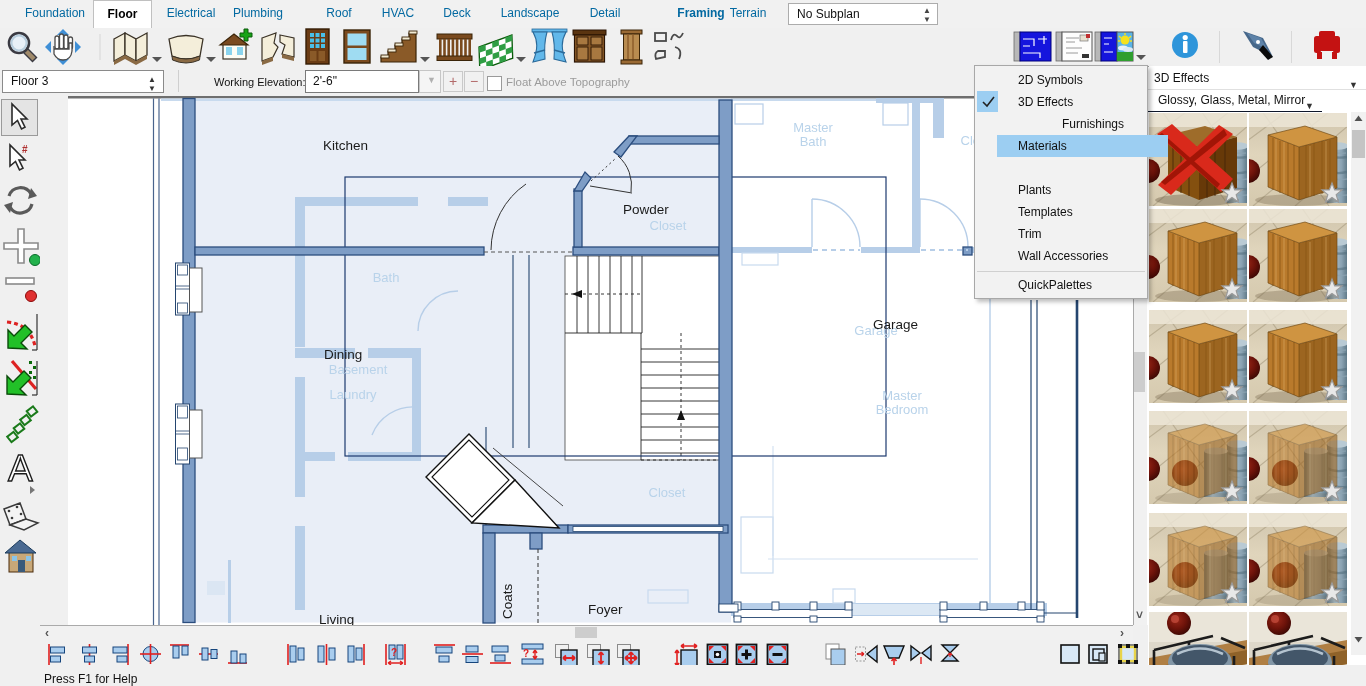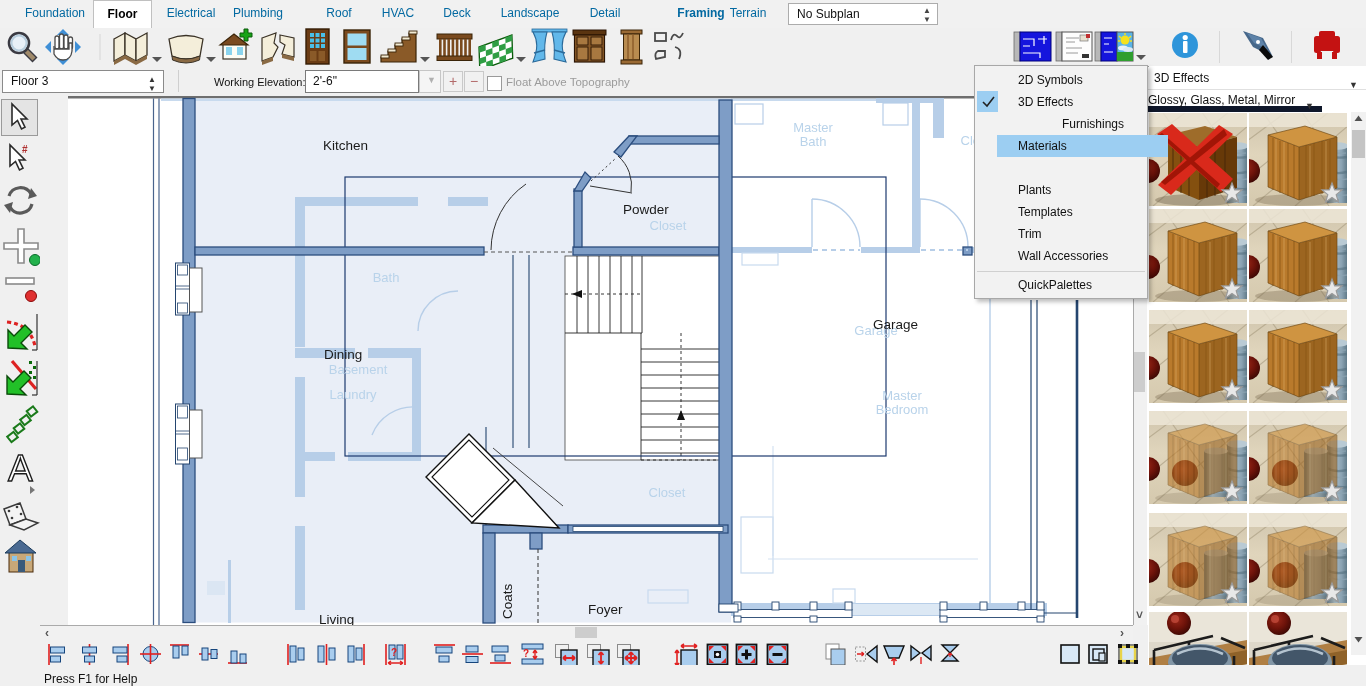--- a/index.html
+++ b/index.html
@@ -42,22 +42,22 @@
   
   #bottombar{left:0;top:640px;width:1148px;height:30px;background:#f0f0f0;}
   #statusbar{left:0;top:665px;width:1366px;height:21px;background:#f0f0f0;}
   #statustext{position:absolute;left:44px;top:672px;font-size:12px;color:#111;}
   
   #rpanel{left:1148px;top:28px;width:218px;height:637px;background:#fff;border-left:1px solid #9a9a9a;box-sizing:border-box;}
   #rbuttons{position:absolute;left:1148px;top:28px;width:218px;height:38px;background:#f0f0f0;}
   .rsep{position:absolute;top:31px;height:32px;width:1px;background:#d8d8d8;}
   #rdrop1{position:absolute;left:1148px;top:67px;width:218px;height:23px;background:#fff;border-bottom:1px solid #e0e0e0;
     font-size:12px;line-height:22px;padding-left:6px;box-sizing:border-box;color:#111;}
-  #rdrop2{position:absolute;left:1148px;top:90px;width:174px;height:22px;background:#fff;border-bottom:6px solid #0f172a;
-    font-size:12px;line-height:21px;padding-left:0;box-sizing:border-box;color:#111;}
+  #rdrop2{position:absolute;left:1148px;top:90px;width:174px;height:22px;background:#fff;border-bottom:1px solid #0f172a;
+    font-size:12px;line-height:21px;padding-left:10px;box-sizing:border-box;color:#111;}
   .dtri{position:absolute;font-size:9px;color:#333;}
   
   #menu{position:absolute;left:974px;top:65px;width:174px;height:234px;background:#f2f2f2;
      border:1px solid #a8a8a8;box-sizing:border-box;box-shadow:3px 3px 4px rgba(0,0,0,0.25);z-index:50;}
   .mi{position:absolute;left:9px;width:171px;height:22px;font-size:12px;color:#111;line-height:22px;padding-left:21px;box-sizing:border-box;margin-left:13px;}
   .mihl{background:#9ccef2;}
   #mcheck{position:absolute;left:2px;top:25px;width:21px;height:21px;background:#9ccef2;}
   #msep{position:absolute;left:2px;top:205px;width:168px;height:1px;background:#d0d0d0;}
 </style>
 </head>

